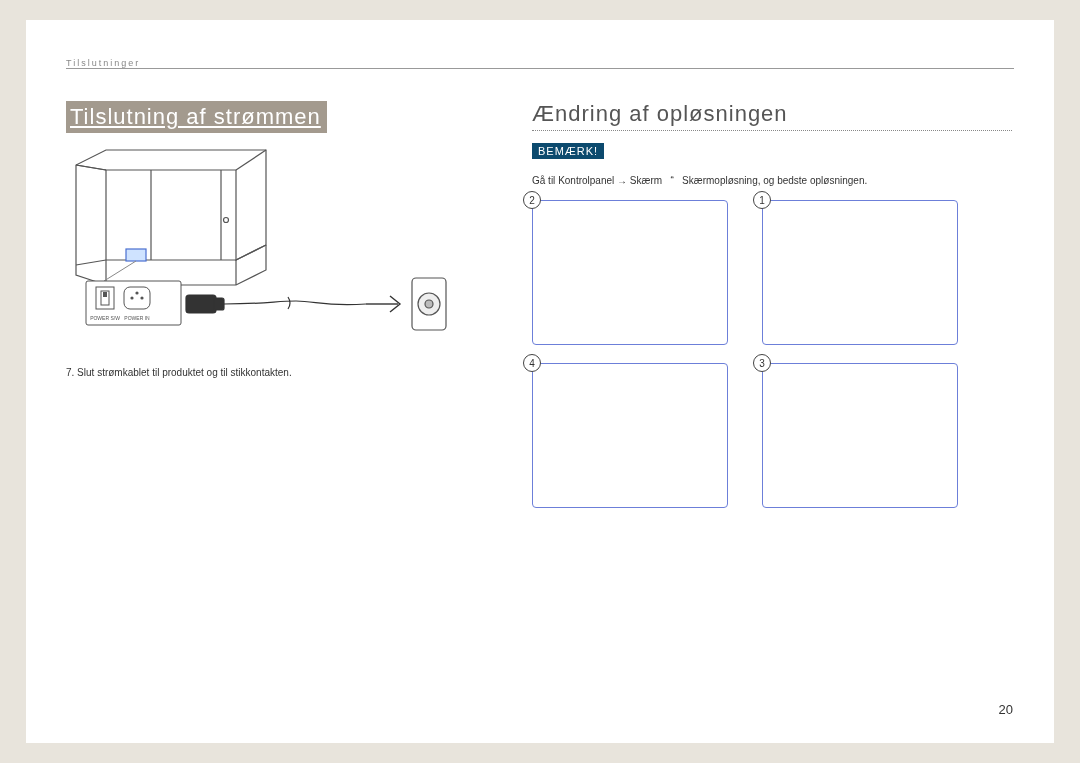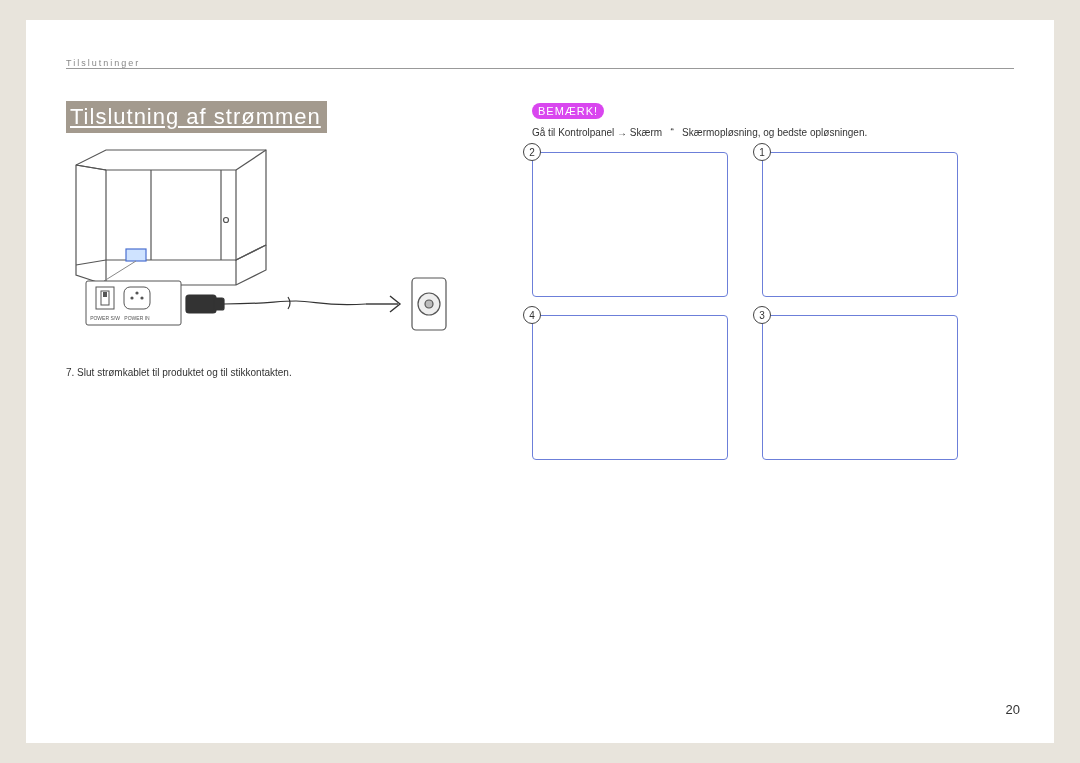--- a/index.html
+++ b/index.html
@@ -54,27 +54,26 @@
   .power-fig svg { display:block; }
 
   .step-line {
     font-size: 10px;
     color: #333;
     line-height: 1.5;
   }
 
   .note-badge {
     display: inline-block;
-    background: #d946ef;
+    background: #0c4a6e;
     color: #fff;
     font-size: 11px;
     letter-spacing: 1px;
     padding: 2px 6px;
-    margin-bottom: 8px;
-    border-radius: 8px;
+    margin-bottom: 16px;
   }
   .note-list {
     list-style: disc;
     padding-left: 18px;
     margin-bottom: 18px;
   }
   .note-list li {
     font-size: 9px;
     color: #444;
     line-height: 1.6;
@@ -110,21 +109,21 @@
     border-radius: 50%;
     font-size: 10px;
     color: #333;
     display: flex;
     align-items: center;
     justify-content: center;
   }
 
   .page-number {
     position: absolute;
-    right: 34px;
+    right: 41px;
     bottom: 26px;
     font-size: 13px;
     color: #333;
   }
 </style>
 </head>
 <body>
 
 <div class="page">
 
@@ -194,20 +193,21 @@
             <circle cx="363" cy="159" r="11" fill="#eee"></circle>
             <circle cx="363" cy="159" r="4" fill="#bbb"></circle>
           </g>
         </svg>
       </div>
 
       <p class="step-line">7.  Slut strømkablet til produktet og til stikkontakten.</p>
     </div>
 
     <div class="col-right">
+      <div class="h-right">Ændring af opløsningen</div>
 
       <div class="note-badge">BEMÆRK!</div>
 
       <p class="path-line">
         <span>Gå til </span><span class="path-bold">Kontrolpanel</span>
         <span class="arrow-glyph">→</span>
         <span class="path-bold">Skærm</span>&nbsp;&nbsp;
         <span>“</span>&nbsp;&nbsp;
         <span class="path-bold">Skærmopløsning</span><span>, og bedste opløsningen.</span>
       </p>

